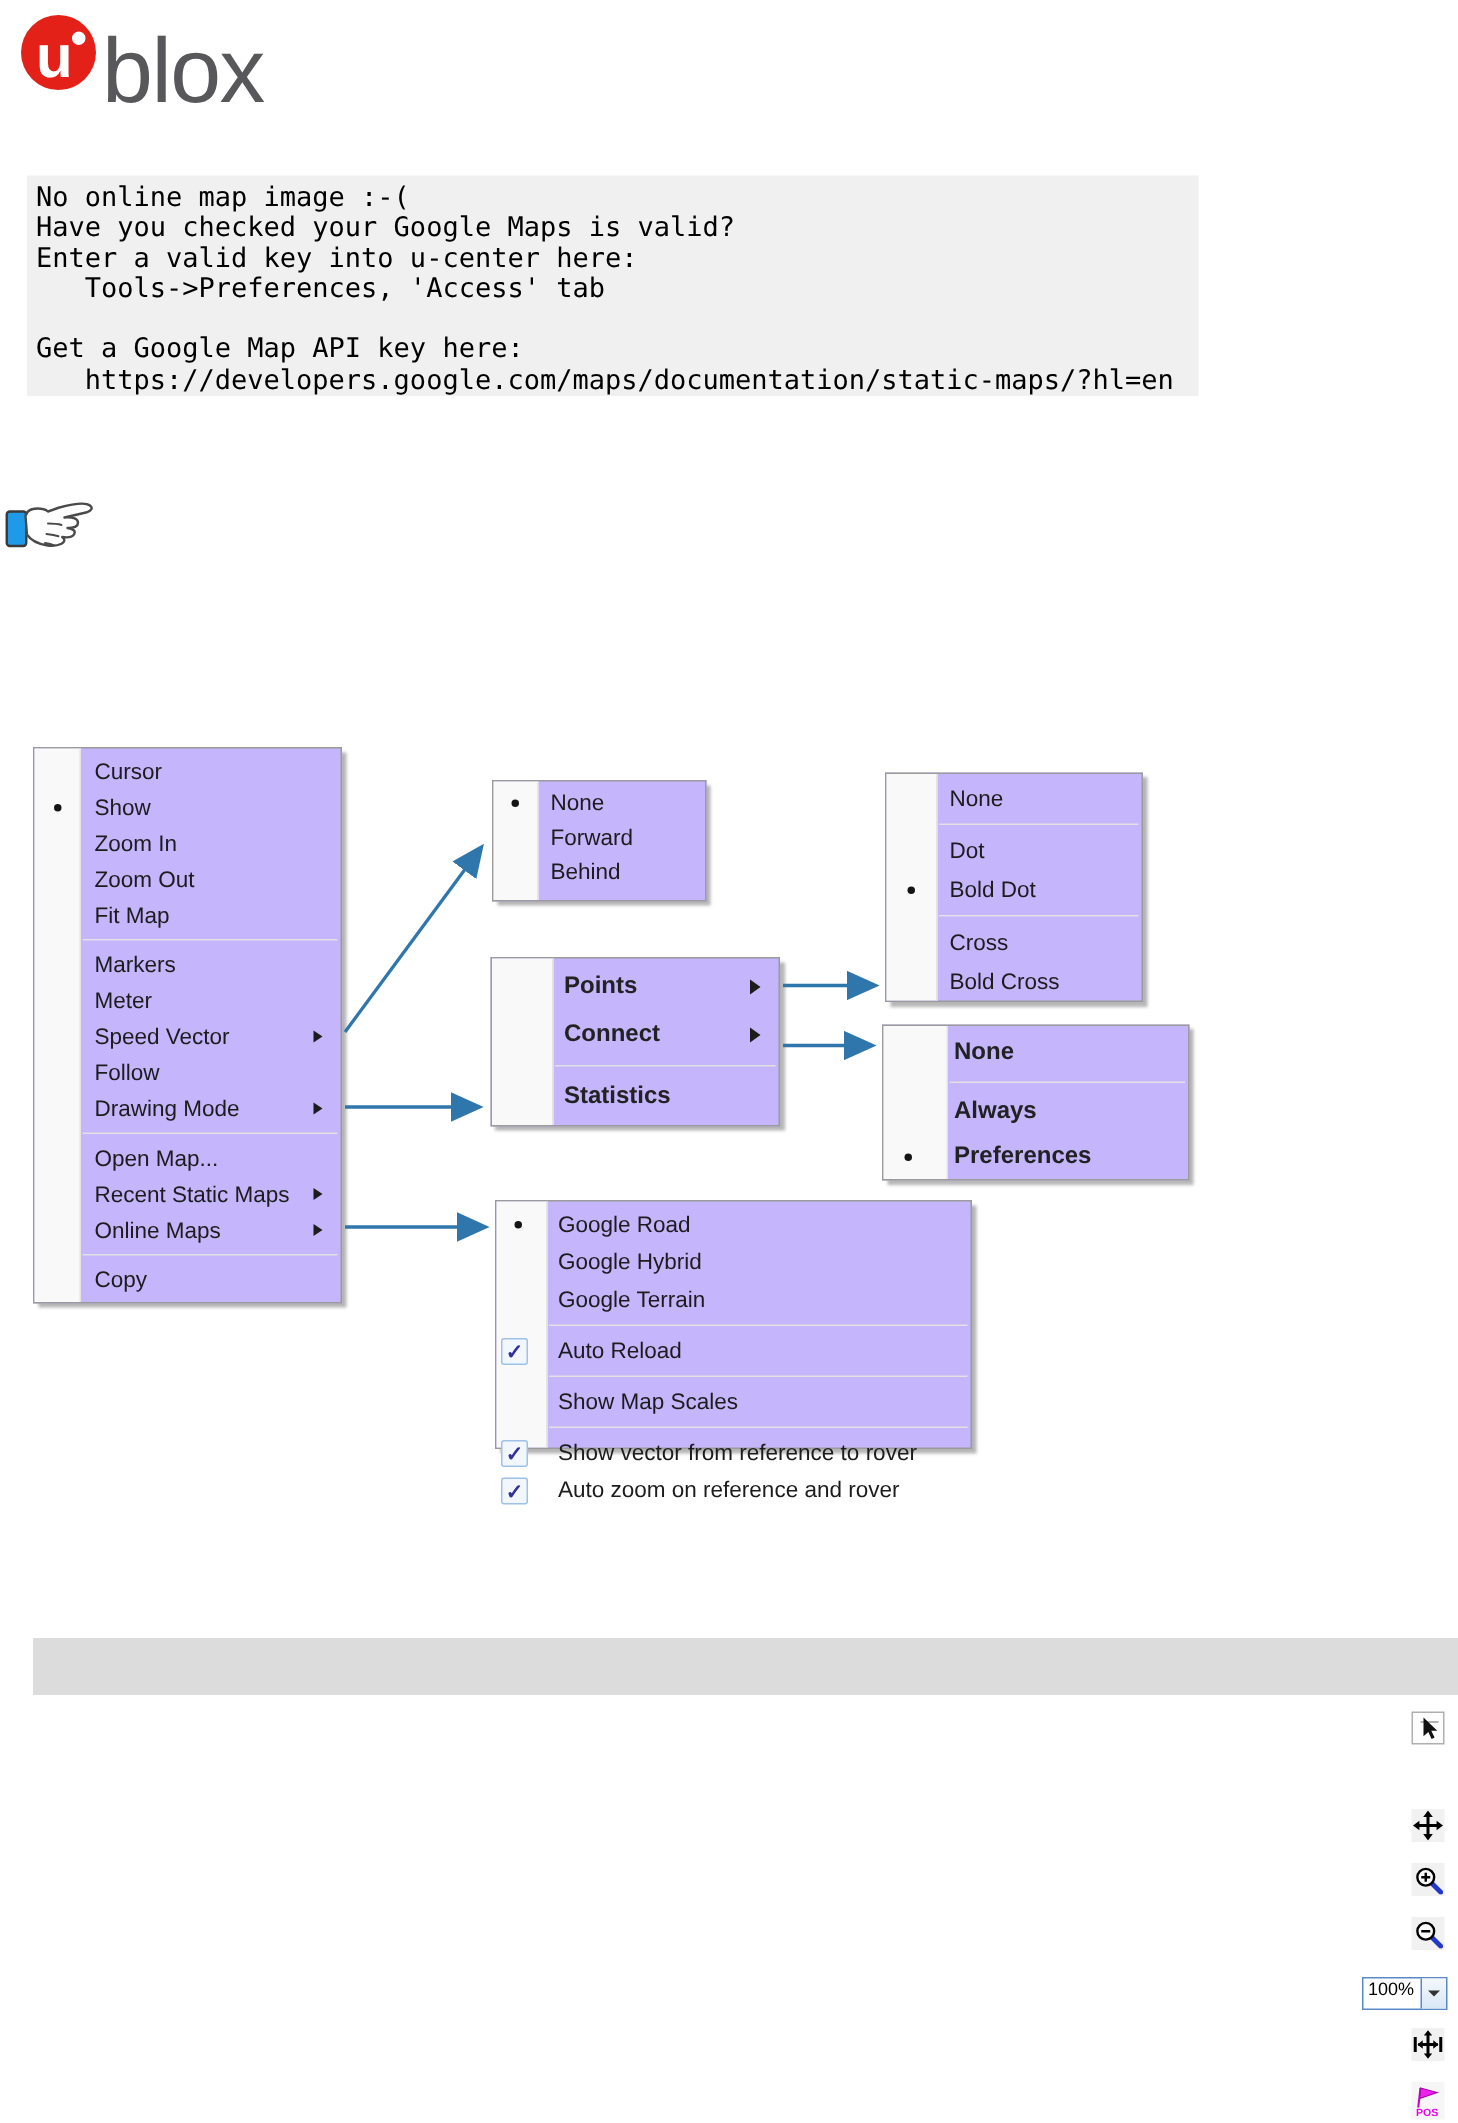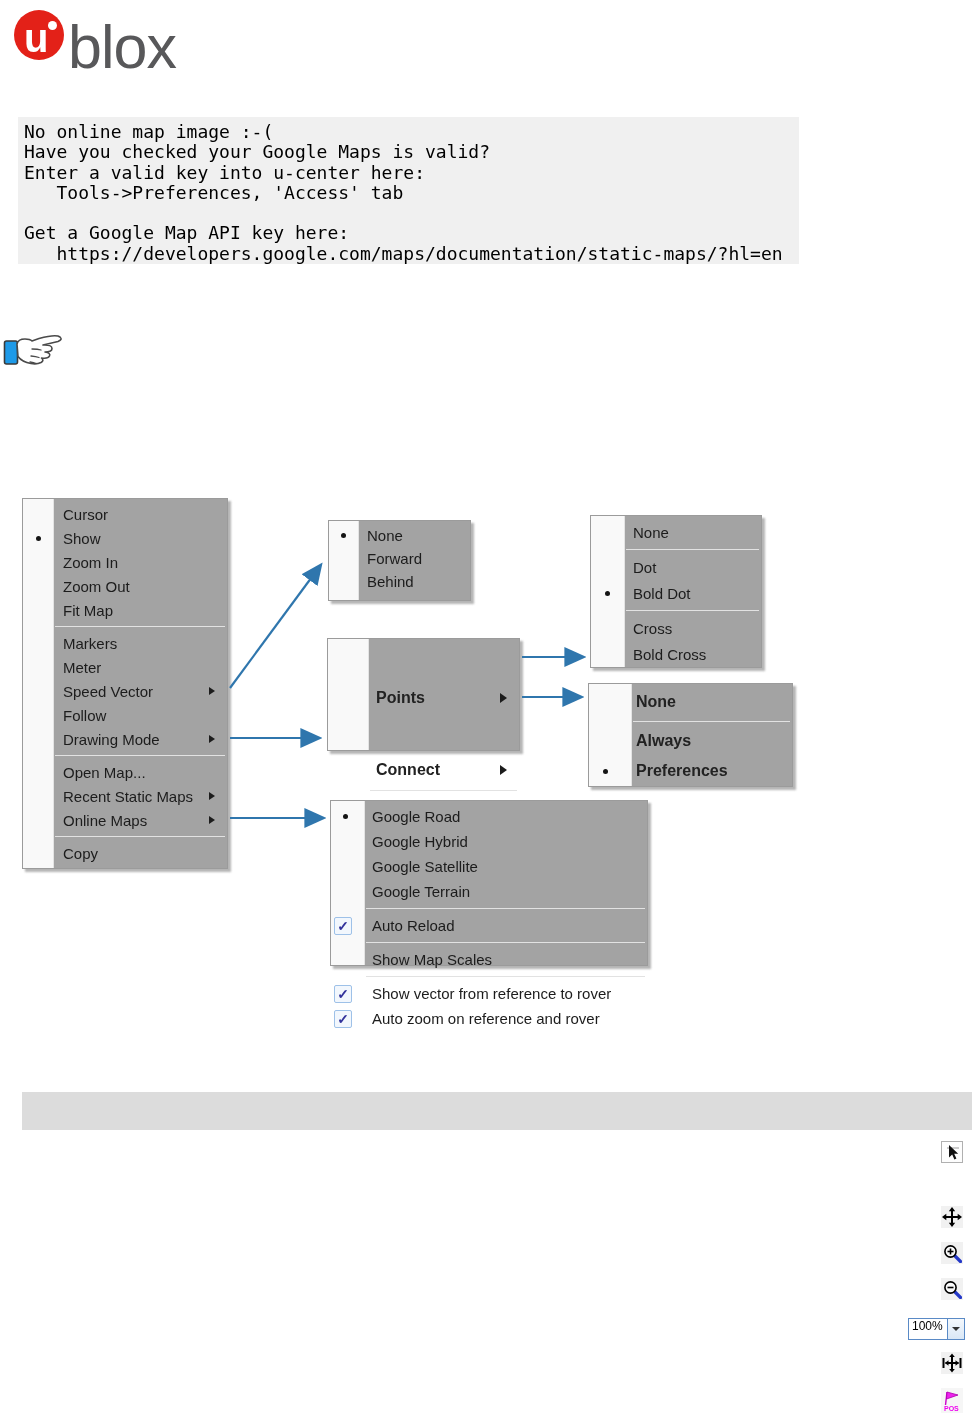--- a/index.html
+++ b/index.html
@@ -19,21 +19,21 @@
   
   #console{position:absolute;left:18px;top:117px;width:781px;height:147px;background:#f0f0f0;
            box-sizing:border-box;padding:5px 0 0 6px;}
   #console pre{margin:0;font-family:"DejaVu Sans Mono",monospace;font-size:18px;line-height:20.3px;
                color:#000;}
 
   
   #hand{position:absolute;left:3px;top:331px;width:60px;height:40px;}
 
   
-  .menu{position:absolute;background:#a3a3a3;border:1px solid #9b9b9b;box-sizing:border-box;
+  .menu{position:absolute;background:#c4b5fd;border:1px solid #9b9b9b;box-sizing:border-box;
         box-shadow:3px 3px 2px rgba(90,90,90,.45);padding:3px 0;color:#1c1c1c;}
   .gutter{position:absolute;top:0;bottom:0;left:0;background:#f9f9f9;border-right:1px solid #e4e4e4;}
   .mi{position:relative;display:flex;align-items:center;}
   .lbl{white-space:nowrap;}
   .bullet{position:absolute;width:5px;height:5px;border-radius:50%;background:#151515;}
   .subarrow{position:absolute;right:12px;width:0;height:0;border-left:6px solid #1c1c1c;
             border-top:4px solid transparent;border-bottom:4px solid transparent;}
   .msep{border-top:1px solid #e2e2e2;height:0;margin-top:4px;margin-bottom:4px;margin-right:2px;}
   .checkbox{position:absolute;left:3px;width:18px;height:18px;box-sizing:border-box;border:1px solid #9ec1e8;
             background:#f2f7fd;border-radius:2px;color:#32329b;font-weight:bold;font-size:14px;
@@ -48,21 +48,21 @@
 
   
   #menu-sv{left:328px;top:520px;width:143px;height:81px;font-size:15px;}
   #menu-sv .gutter{width:29px;}
   #menu-sv .mi{height:23px;padding-left:38px;}
   #menu-sv .bullet{left:12px;}
 
   
   #menu-dm{left:327px;top:638px;width:193px;height:113px;font-size:16px;font-weight:bold;color:#222;}
   #menu-dm .gutter{width:40px;}
-  #menu-dm .mi{height:32px;padding-left:48px;margin-top:40px;}
+  #menu-dm .mi{height:32px;padding-left:48px;}
   #menu-dm .msep{margin-left:42px;}
   #menu-dm .subarrow{border-left-width:7px;border-top-width:5px;border-bottom-width:5px;}
 
   
   #menu-pt{left:590px;top:515px;width:172px;height:153px;font-size:15px;}
   #menu-pt .gutter{width:33px;}
   #menu-pt .mi{height:26px;padding-left:42px;}
   #menu-pt .bullet{left:14px;}
   #menu-pt .msep{margin-left:35px;}
 
@@ -256,23 +256,20 @@
   </div>
 
   <div id="menu-om" class="menu">
     <div class="gutter"></div>
     <div class="mi">
         <span class="bullet"></span>
         <span class="lbl">Google Road</span>
       </div>
     <div class="mi">
         <span class="lbl">Google Hybrid</span>
-      </div>
-    <div class="mi">
-        <span class="lbl">Google Satellite</span>
       </div>
     <div class="mi">
         <span class="lbl">Google Terrain</span>
       </div>
     <div class="msep"></div>
     <div class="mi">
         <span class="checkbox">✓</span>
         <span class="lbl">Auto Reload</span>
       </div>
     <div class="msep"></div>

